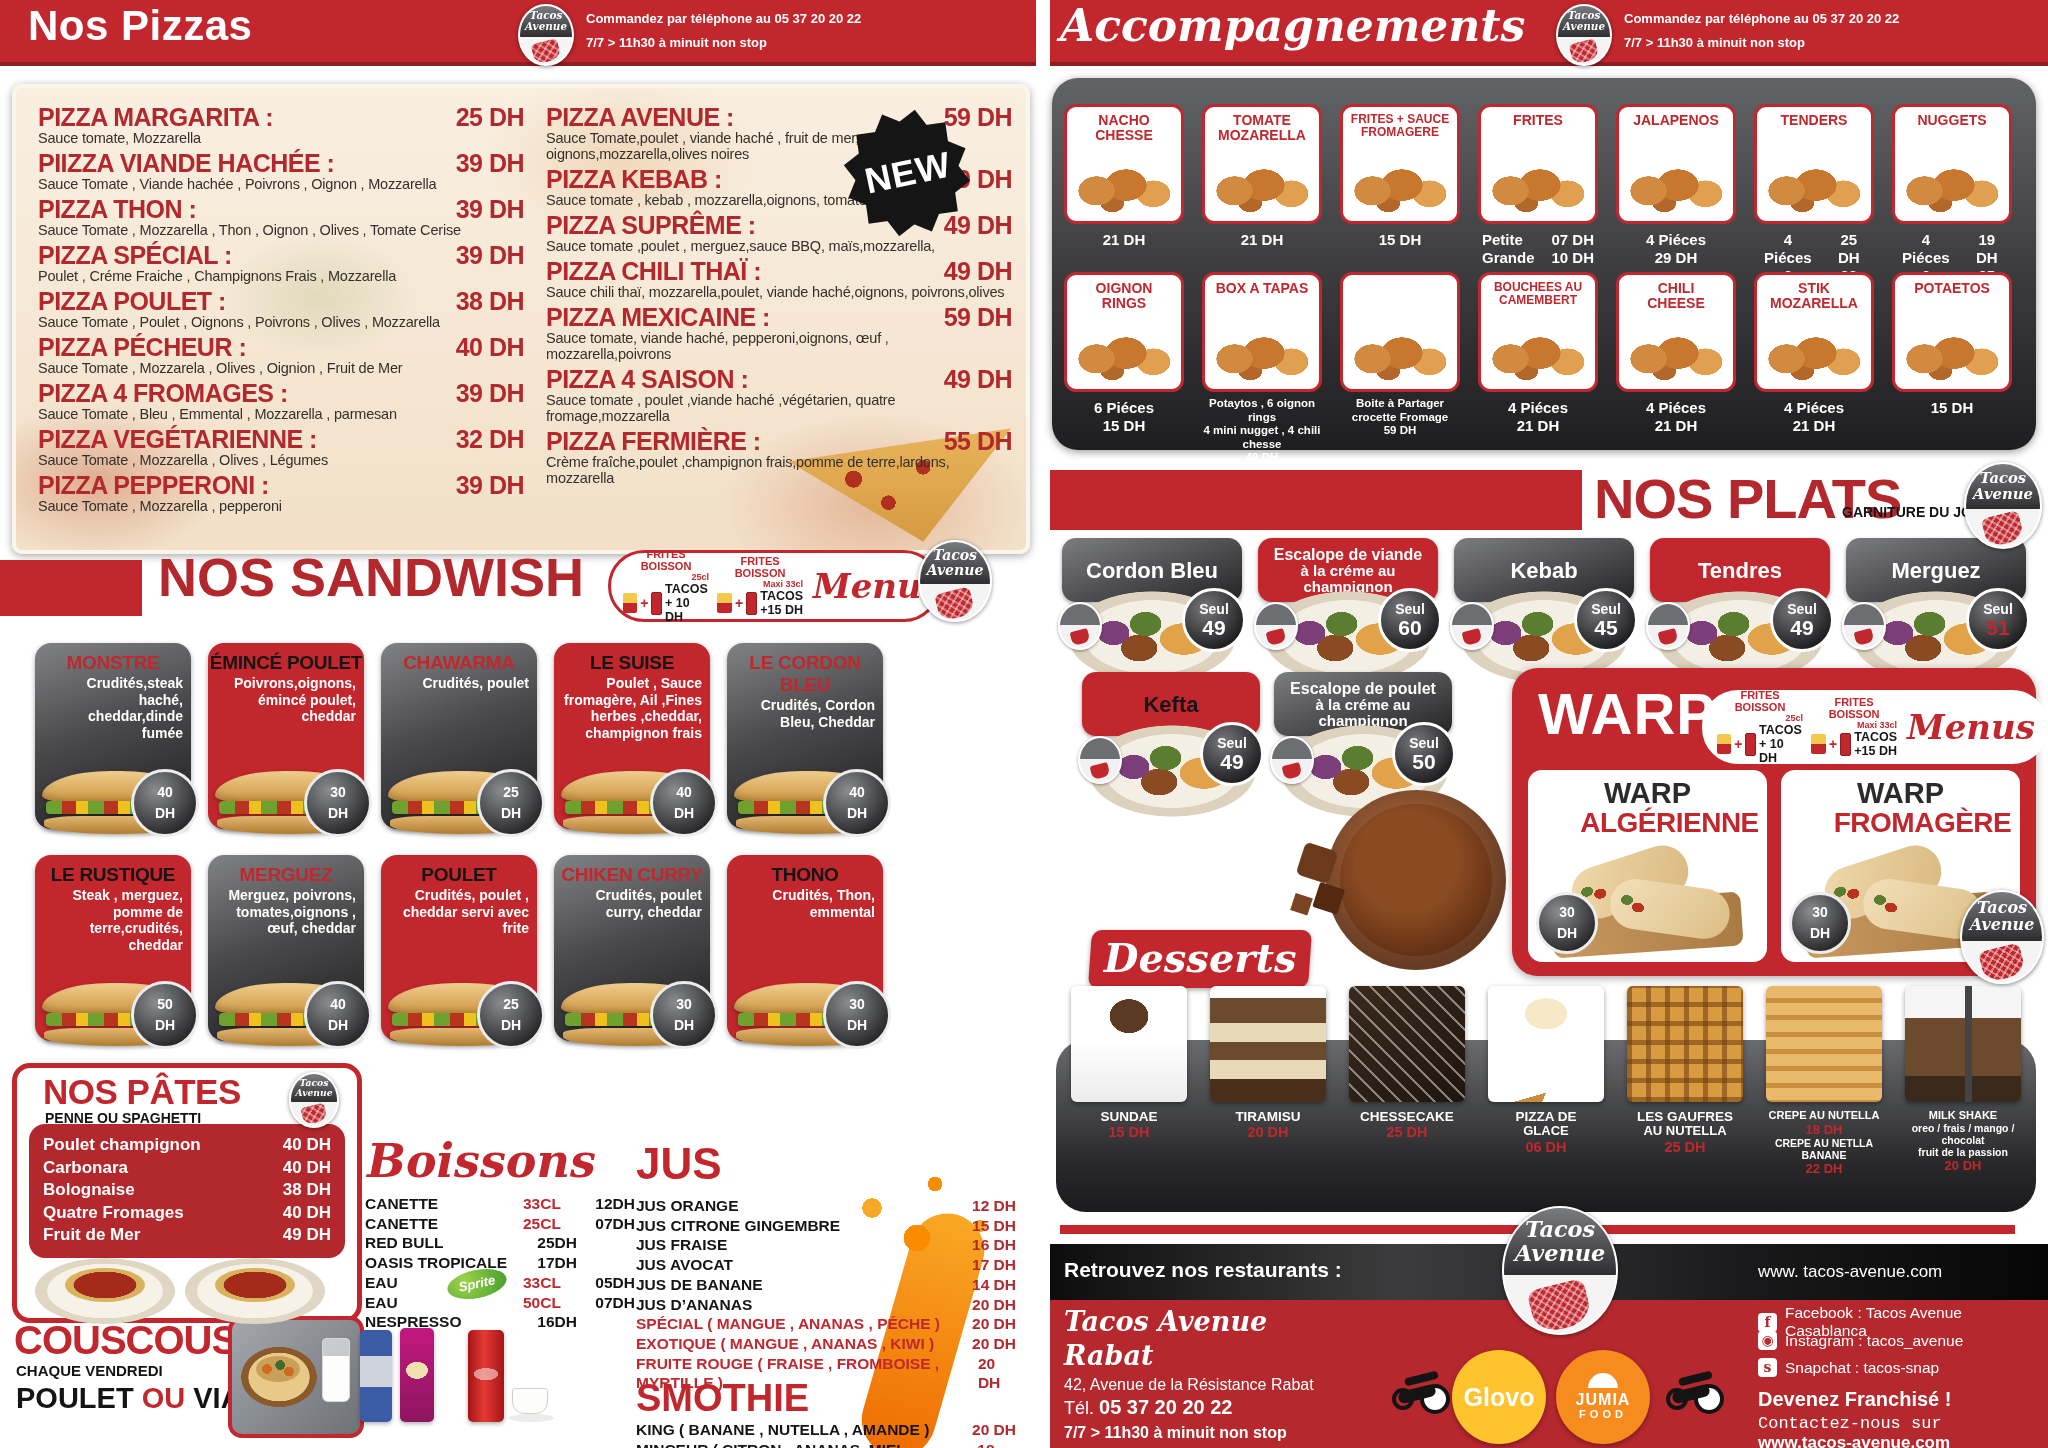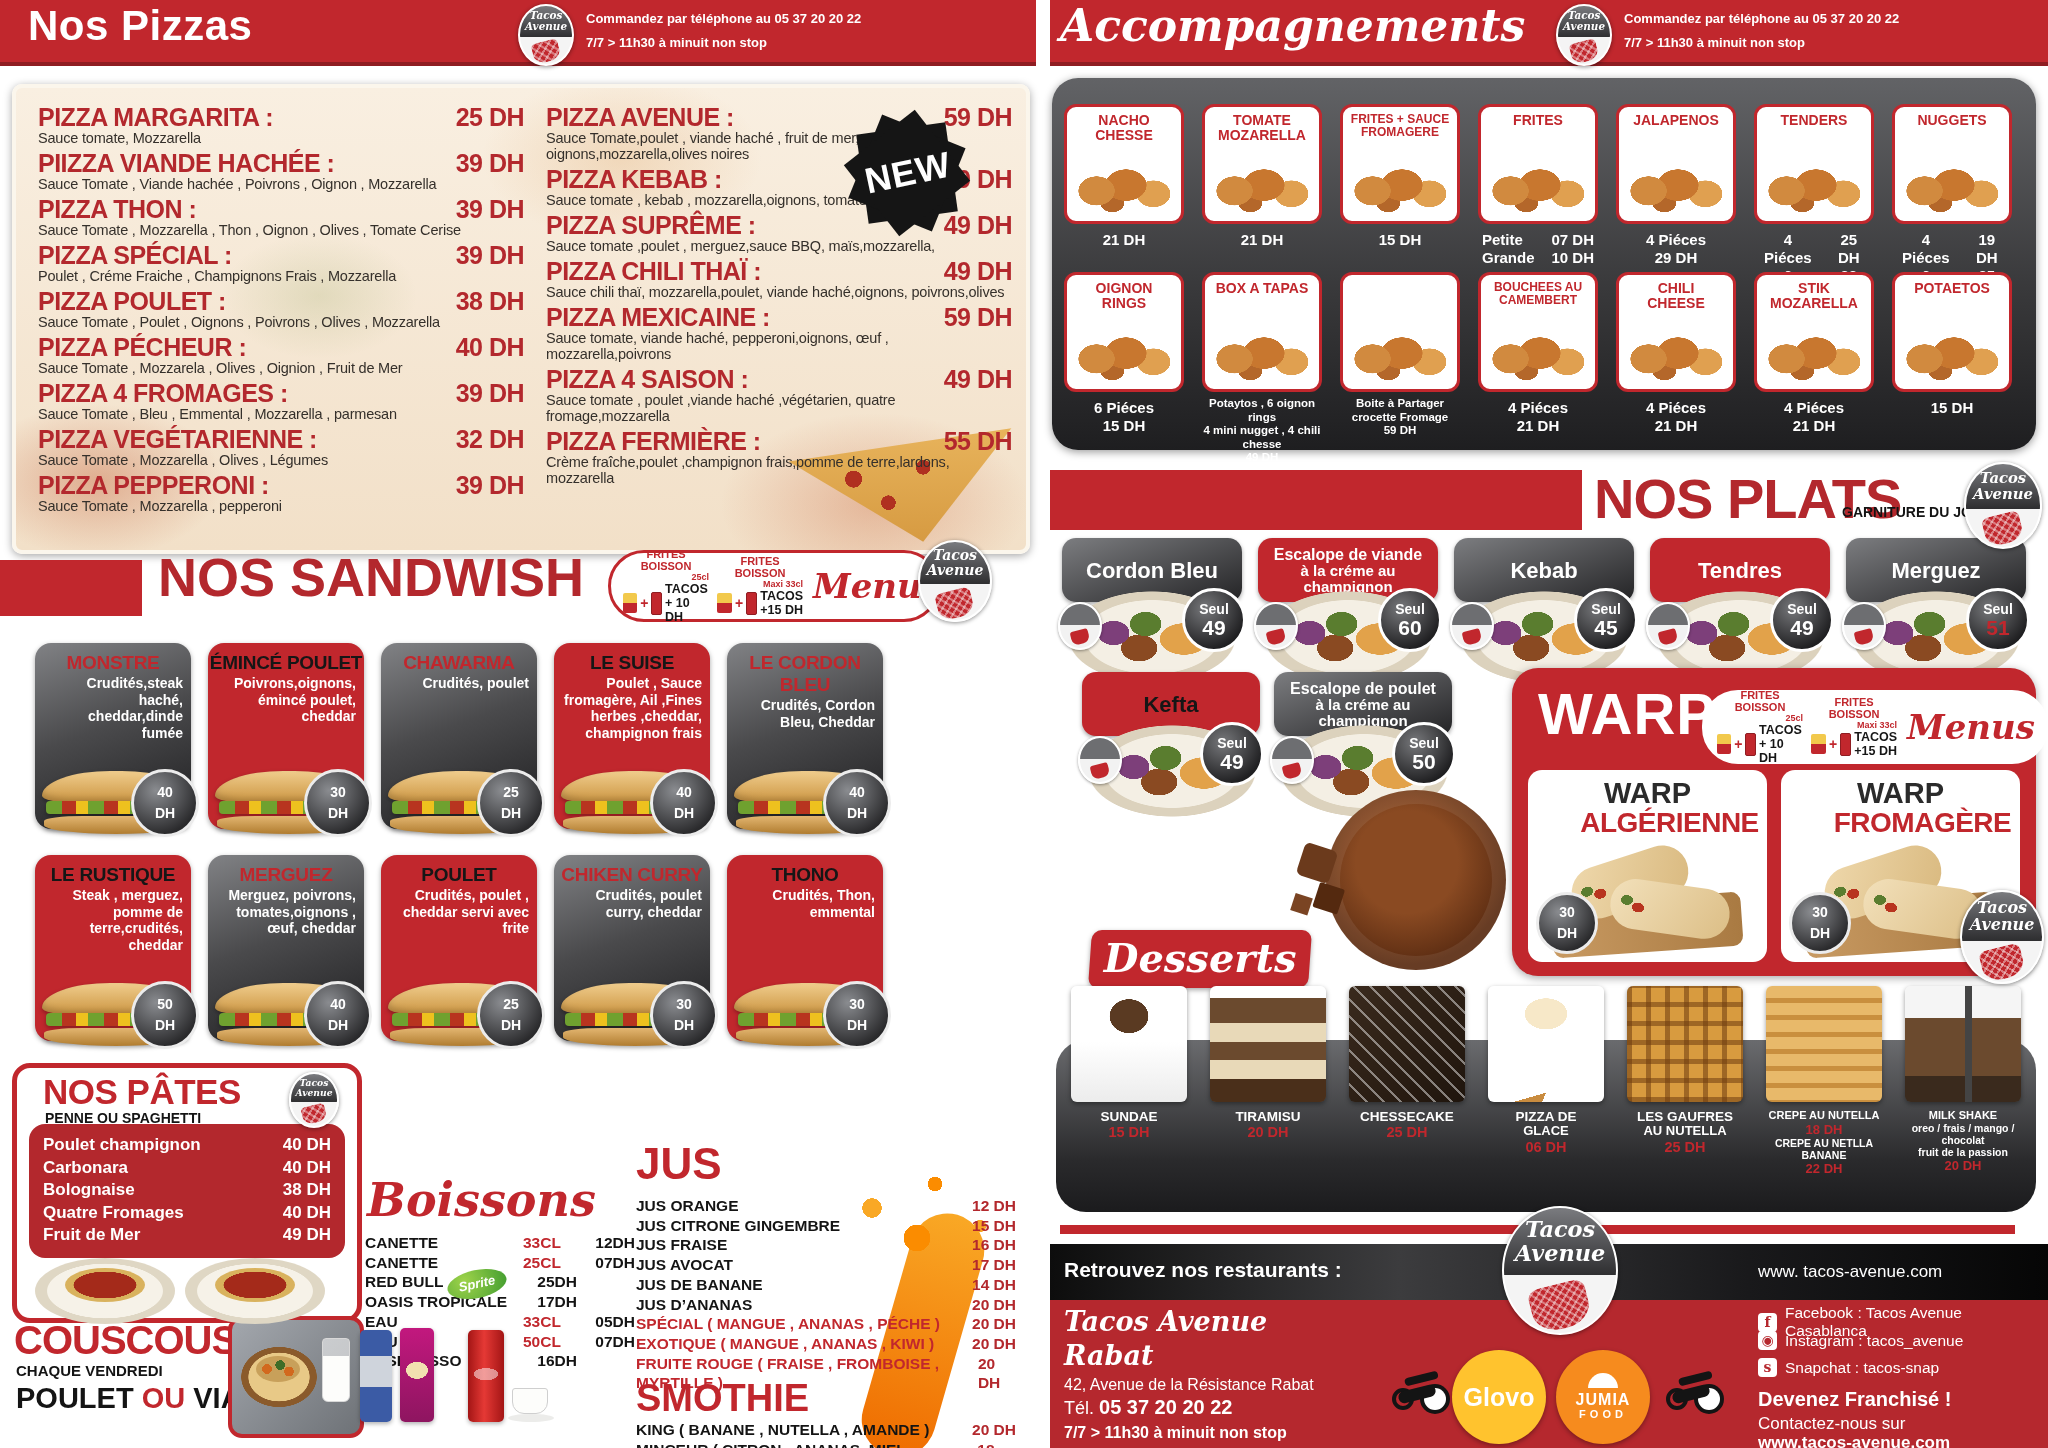--- a/index.html
+++ b/index.html
@@ -135,21 +135,21 @@
   .cous-photo .plate::after{content:"";position:absolute;left:16px;top:10px;width:44px;height:26px;border-radius:50%;
       background:radial-gradient(8px 8px at 25% 50%,#d2691e 60%,transparent 61%),
                  radial-gradient(8px 8px at 55% 35%,#3f6d28 60%,transparent 61%),
                  radial-gradient(8px 8px at 75% 60%,#d2691e 60%,transparent 61%),#c8a05a;}
   .cous-photo .milk{position:absolute;right:10px;top:18px;width:26px;height:62px;border-radius:4px 4px 6px 6px;
       background:linear-gradient(180deg,rgba(255,255,255,.55) 0 28%,#fdfdfb 28%);border:1px solid #d8d8d8;}
 
   
   .bo-sec{position:absolute;left:365px;top:1136px;width:270px;}
   .bo-title{color:#c1272d;font-family:"DejaVu Serif",serif;font-style:italic;font-weight:bold;font-size:46px;
-      line-height:50px;margin-left:2px;margin-top:39px;}
+      line-height:50px;margin-left:2px;}
   .bo-list{margin-top:8px;}
   .bo-row{display:grid;grid-template-columns:1fr 54px 58px;font-weight:bold;font-size:15.5px;line-height:19.7px;}
   .bo-n{color:#141414;}
   .bo-s{color:#c1272d;}
   .bo-p{color:#141414;text-align:right;}
   .sprite{position:absolute;left:447px;top:1270px;width:60px;height:28px;border-radius:50%;
       background:radial-gradient(circle at 30% 30%,#9ed34a,#3f9b2f);transform:rotate(-12deg);
       color:#fff;font-weight:bold;font-style:italic;font-size:13px;text-align:center;line-height:28px;z-index:3;}
   .can{position:absolute;border-radius:5px;box-shadow:0 2px 4px rgba(0,0,0,.3);}
   .can-redbull{left:360px;top:1330px;width:32px;height:92px;
@@ -314,21 +314,21 @@
   .f-tel b{font-size:20px;}
   .f-hours{left:1064px;top:1424px;font-size:16px;font-weight:bold;}
   .f-web{left:1758px;top:1262px;font-size:17px;}
   .f-social{left:1758px;display:flex;align-items:center;gap:8px;font-size:15.5px;}
   .f-soc1{top:1304px;}
   .f-soc2{top:1331px;}
   .f-soc3{top:1358px;}
   .icon-sq{width:19px;height:19px;background:#fff;border-radius:4px;color:#b5282e;font-weight:bold;font-size:14px;
       line-height:19px;text-align:center;font-family:"DejaVu Serif",serif;}
   .f-fr1{left:1758px;top:1388px;font-size:20px;font-weight:bold;}
-  .f-fr2{left:1758px;top:1414px;font-size:17px;}
+  .f-fr2{left:1758px;top:1414px;font-size:17px;font-family:Liberation Mono, monospace;}
   .f-fr3{left:1758px;top:1433px;font-size:17px;font-weight:bold;}
   .glovo{position:absolute;left:1452px;top:1350px;width:94px;height:94px;border-radius:50%;background:#ffc32e;
       display:flex;align-items:center;justify-content:center;color:#fff;font-weight:bold;font-size:25px;
       box-shadow:0 2px 5px rgba(0,0,0,.35);z-index:4;}
   .jumia{position:absolute;left:1556px;top:1350px;width:94px;height:94px;border-radius:50%;background:#f68b1e;
       display:flex;flex-direction:column;align-items:center;justify-content:center;color:#fff;
       box-shadow:0 2px 5px rgba(0,0,0,.35);z-index:4;}
   .jumia .cloche{width:30px;height:15px;border-radius:15px 15px 0 0;background:#fff;margin-bottom:3px;}
   .jumia .j1{font-size:16px;font-weight:bold;line-height:17px;letter-spacing:1px;}
   .jumia .j2{font-size:11px;font-weight:bold;letter-spacing:4px;line-height:13px;}

